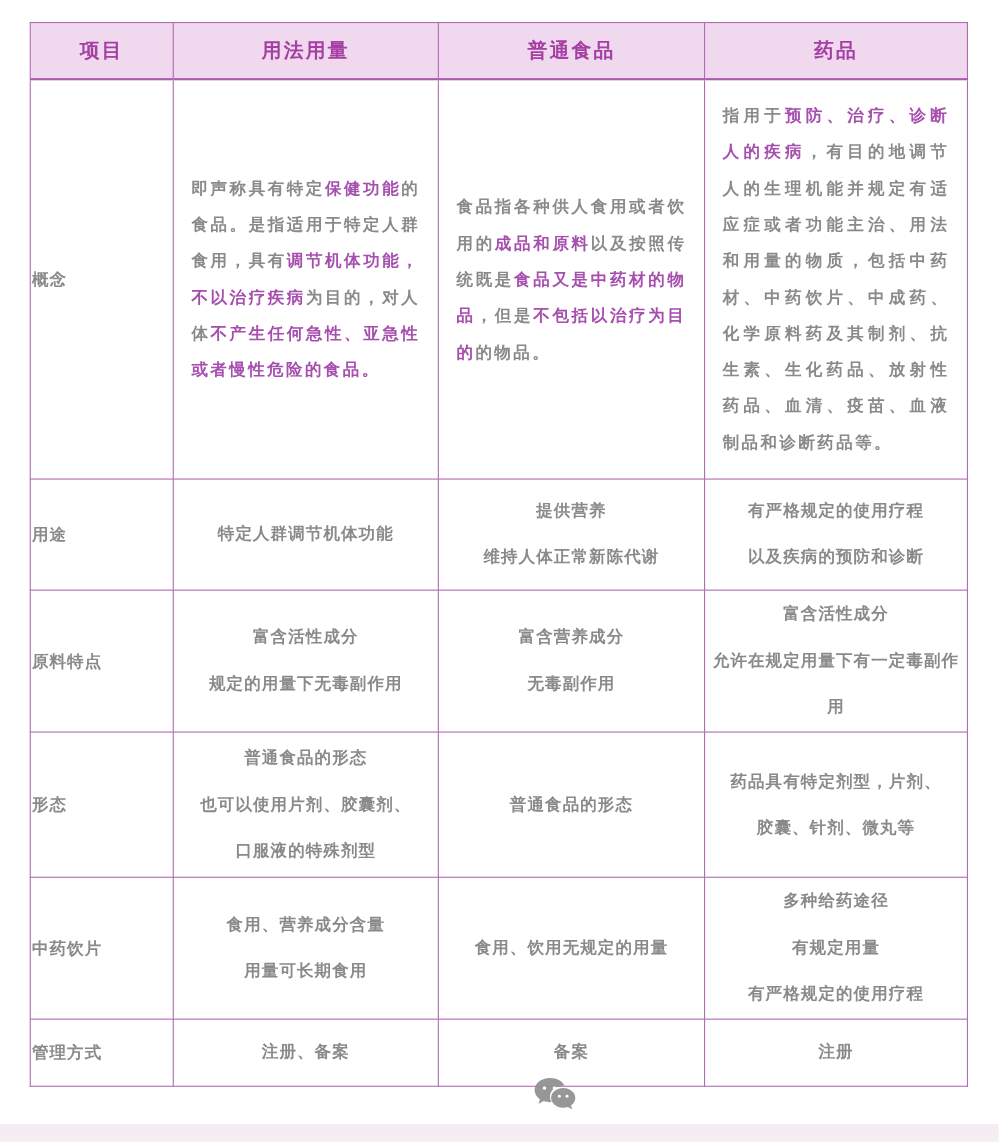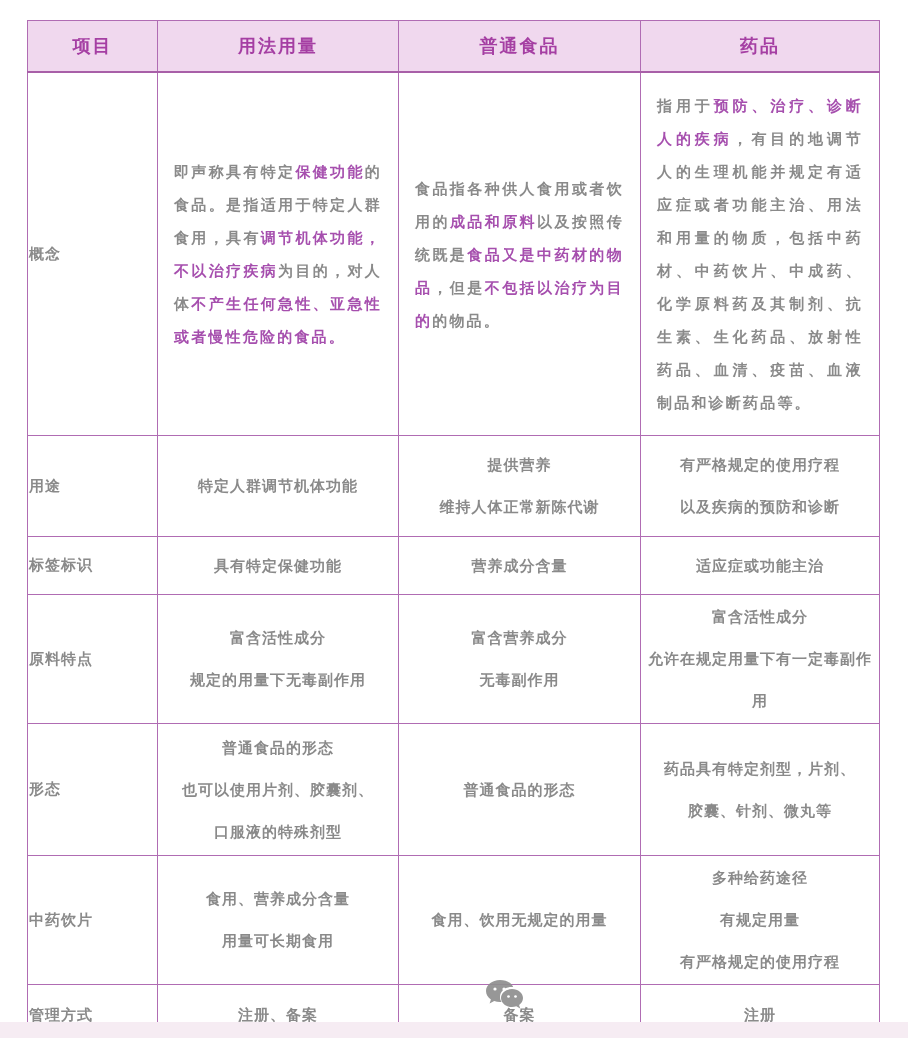--- a/index.html
+++ b/index.html
@@ -139,32 +139,20 @@
           <td class="lines">
             <p>特定人群调节机体功能</p>
           </td>
           <td class="lines">
             <p>提供营养</p>
             <p>维持人体正常新陈代谢</p>
           </td>
           <td class="lines">
             <p>有严格规定的使用疗程</p>
             <p>以及疾病的预防和诊断</p>
-          </td>
-        </tr>
-        <tr data-row="label">
-          <th>标签标识</th>
-          <td class="lines">
-            <p>具有特定保健功能</p>
-          </td>
-          <td class="lines">
-            <p>营养成分含量</p>
-          </td>
-          <td class="lines">
-            <p>适应症或功能主治</p>
           </td>
         </tr>
         <tr data-row="material">
           <th>原料特点</th>
           <td class="lines">
             <p>富含活性成分</p>
             <p>规定的用量下无毒副作用</p>
           </td>
           <td class="lines">
             <p>富含营养成分</p>

